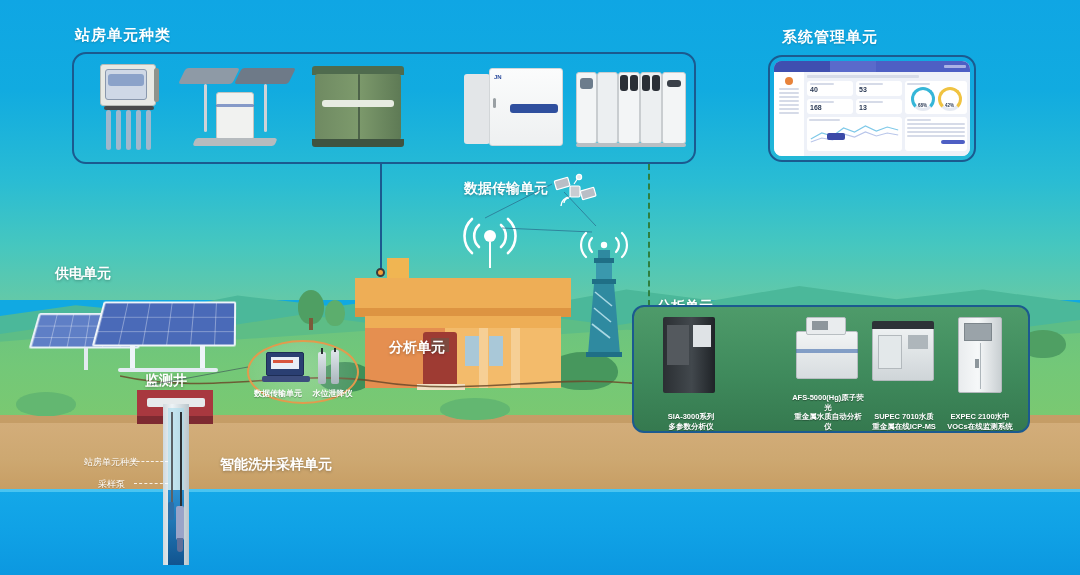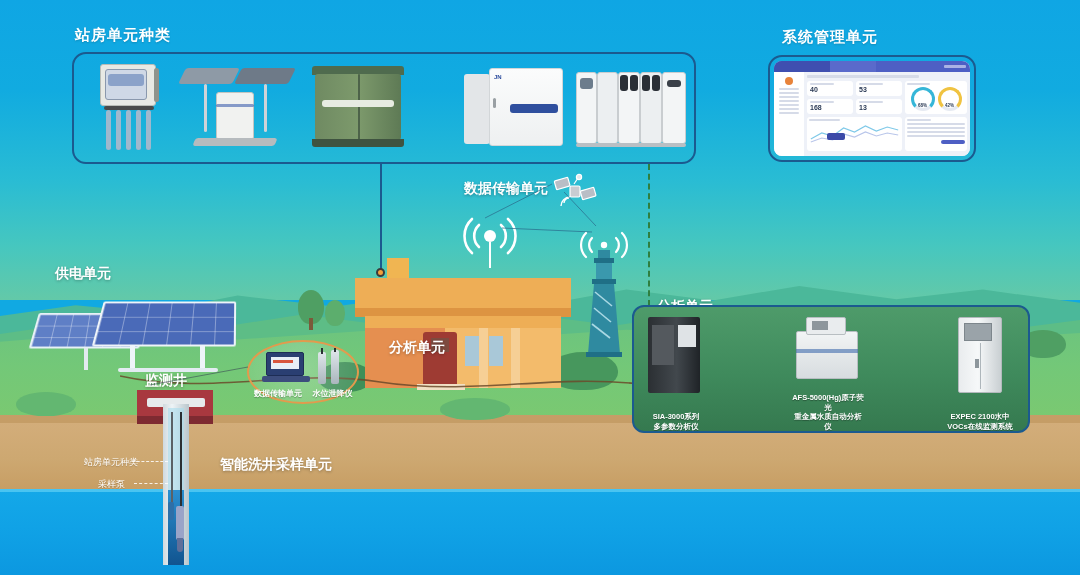--- a/index.html
+++ b/index.html
@@ -434,21 +434,21 @@
   </div>
 
   <svg style="position:absolute;left:150px;top:345px;" width="230" height="60" viewBox="0 0 230 60">
     <line x1="0" y1="40" x2="98" y2="22" stroke="#3a4a55" stroke-width="1" opacity=".6"></line>
   </svg>
 
   <div class="scene-label" style="left:657px;top:298px;">分析单元</div>
 
   <div class="analyzer-strip">
 
-    <div class="analyzer-col" style="left:6px;">
+    <div class="analyzer-col" style="left:21px;">
       <div style="position:absolute;left:8px;top:2px;width:52px;height:76px;background:linear-gradient(90deg,#2b2f33 0%,#42484d 55%,#1f2327 100%);border-radius:2px;"></div>
       <div style="position:absolute;left:12px;top:10px;width:22px;height:40px;background:#54595e;"></div>
       <div style="position:absolute;left:38px;top:10px;width:18px;height:22px;background:#dfe3e6;"></div>
       <div class="analyzer-cap">
         <span>SIA-3000系列</span><br>
         <span>多参数分析仪</span>
       </div>
     </div>
 
 
@@ -456,20 +456,30 @@
       <div style="position:absolute;left:4px;top:16px;width:62px;height:48px;background:linear-gradient(180deg,#f2f4f5 0%,#d7dcdf 100%);border:1px solid #b8bec2;border-radius:2px;"></div>
       <div style="position:absolute;left:14px;top:2px;width:40px;height:18px;background:#e9ecee;border:1px solid #b8bec2;border-radius:2px;"></div>
       <div style="position:absolute;left:20px;top:6px;width:16px;height:9px;background:#8d969c;"></div>
       <div style="position:absolute;left:4px;top:34px;width:62px;height:4px;background:#2f5fa8;opacity:.55;"></div>
       <div class="analyzer-cap">
         <span>AFS-5000(Hg)原子荧光</span><br>
         <span>重金属水质自动分析仪</span>
       </div>
     </div>
 
+    <div class="analyzer-col" style="left:234px;">
+      <div style="position:absolute;left:4px;top:12px;width:62px;height:54px;background:linear-gradient(180deg,#eef1f2 0%,#cfd5d8 100%);border:1px solid #b3b9bd;border-radius:2px;"></div>
+      <div style="position:absolute;left:4px;top:6px;width:62px;height:8px;background:#2d3237;border-radius:2px 2px 0 0;"></div>
+      <div style="position:absolute;left:10px;top:20px;width:24px;height:34px;background:#e3e8ea;border:1px solid #b3b9bd;"></div>
+      <div style="position:absolute;left:40px;top:20px;width:20px;height:14px;background:#aeb6bb;"></div>
+      <div class="analyzer-cap">
+        <span>SUPEC 7010水质</span><br>
+        <span>重金属在线ICP-MS</span>
+      </div>
+    </div>
 
     <div class="analyzer-col" style="left:310px;">
       <div style="position:absolute;left:14px;top:2px;width:44px;height:76px;background:linear-gradient(90deg,#e9ecee 0%,#f6f8f9 45%,#c9cfd2 100%);border:1px solid #b3b9bd;border-radius:2px;"></div>
       <div style="position:absolute;left:20px;top:8px;width:28px;height:18px;background:#9aa3a9;border:1px solid #7d868c;"></div>
       <div style="position:absolute;left:36px;top:28px;width:1.4px;height:46px;background:#aeb6bb;"></div>
       <div style="position:absolute;left:31px;top:44px;width:4px;height:9px;background:#8d969c;"></div>
       <div class="analyzer-cap">
         <span>EXPEC 2100水中</span><br>
         <span>VOCs在线监测系统</span>
       </div>

